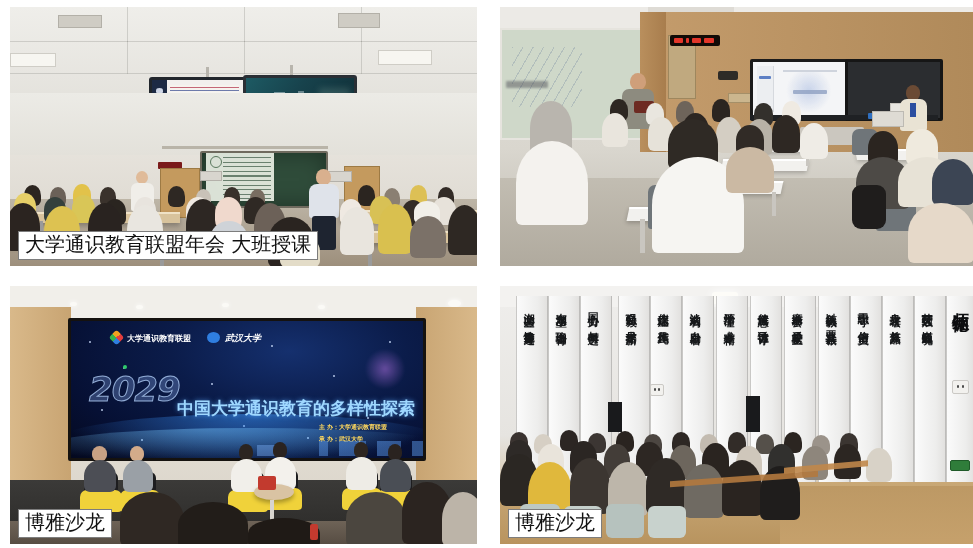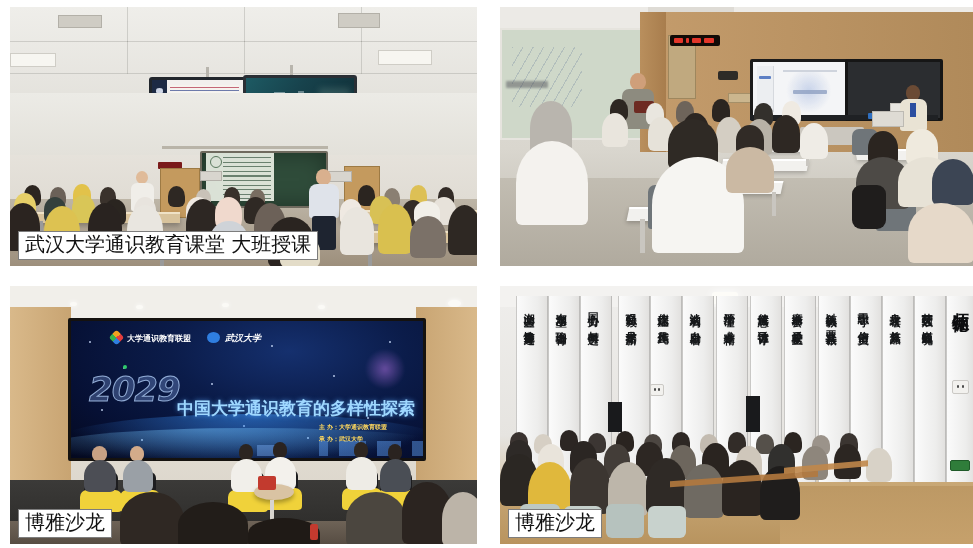--- a/index.html
+++ b/index.html
@@ -232,21 +232,21 @@
     <div class="crowd" style="left:200px;top:214px;width:38px;height:36px;background:#cfd3d8;"></div>
     <div class="crowd" style="left:244px;top:196px;width:32px;height:48px;background:#6c6158;"></div>
     <div class="crowd" style="left:258px;top:210px;width:46px;height:50px;background:#2a2420;"></div>
     <div class="crowd" style="left:270px;top:228px;width:40px;height:32px;background:#e3dcc8;"></div>
     <div class="crowd" style="left:330px;top:200px;width:34px;height:48px;background:#e9e5de;"></div>
     <div class="crowd" style="left:368px;top:197px;width:34px;height:50px;background:#d9c04f;"></div>
     <div class="crowd" style="left:404px;top:194px;width:26px;height:22px;background:#f1efe9;border-radius:50% 50% 20% 20%;"></div>
     <div class="crowd" style="left:400px;top:209px;width:36px;height:42px;background:#7b7168;"></div>
     <div class="crowd" style="left:438px;top:198px;width:33px;height:50px;background:#2e2823;"></div>
 
-    <div class="caption">武汉大学通识教育课堂 大班授课</div>
+    <div class="caption">大学通识教育联盟年会 大班授课</div>
   </div>
 
   <div class="photo p2" style="left:500px;top:7px;width:473px;height:259px;">
     <div class="ceil"></div>
     <div class="abs" style="left:148px;top:0;width:86px;height:18px;background:#dedbd5;"></div>
     <div class="abs" style="left:165px;top:16px;width:6px;height:6px;background:#9e9b95;border-radius:50%;"></div>
     <div class="abs" style="left:336px;top:26px;width:7px;height:10px;background:#6e6b66;border-radius:2px;"></div>
 
     <div class="wallL"></div>
     <div class="abs blur" style="left:12px;top:40px;width:70px;height:60px;

